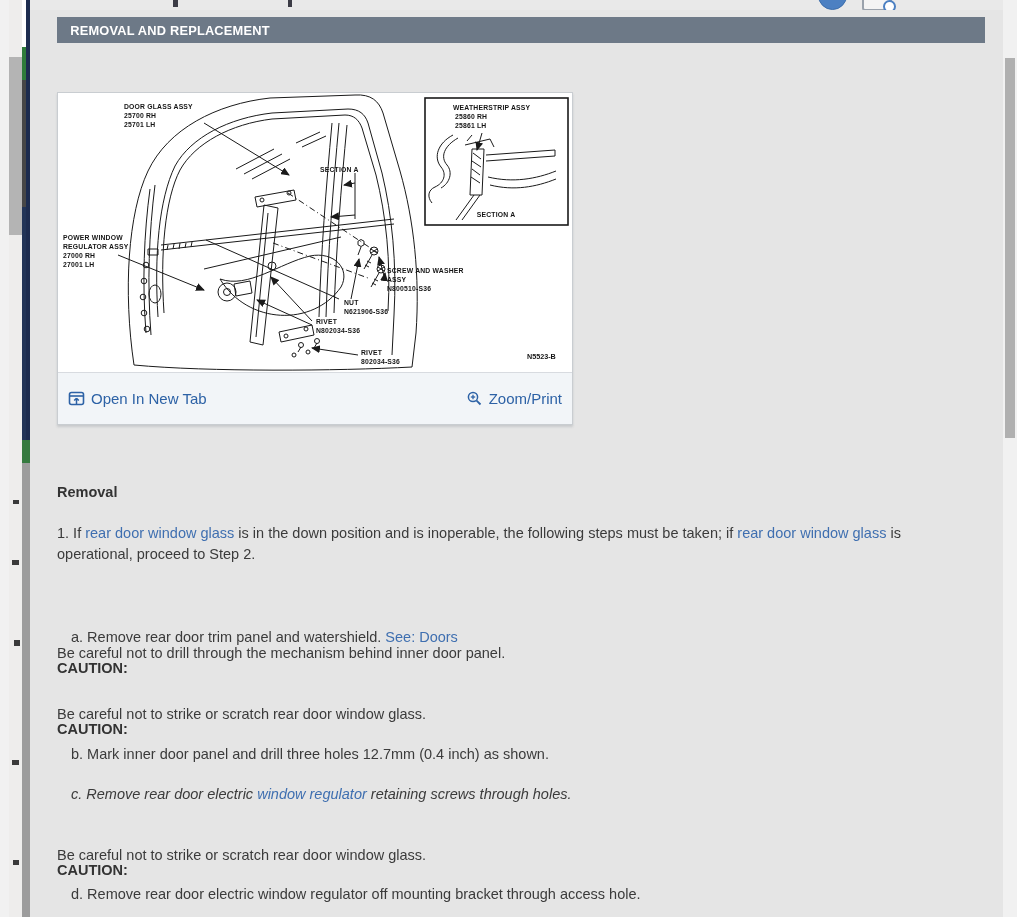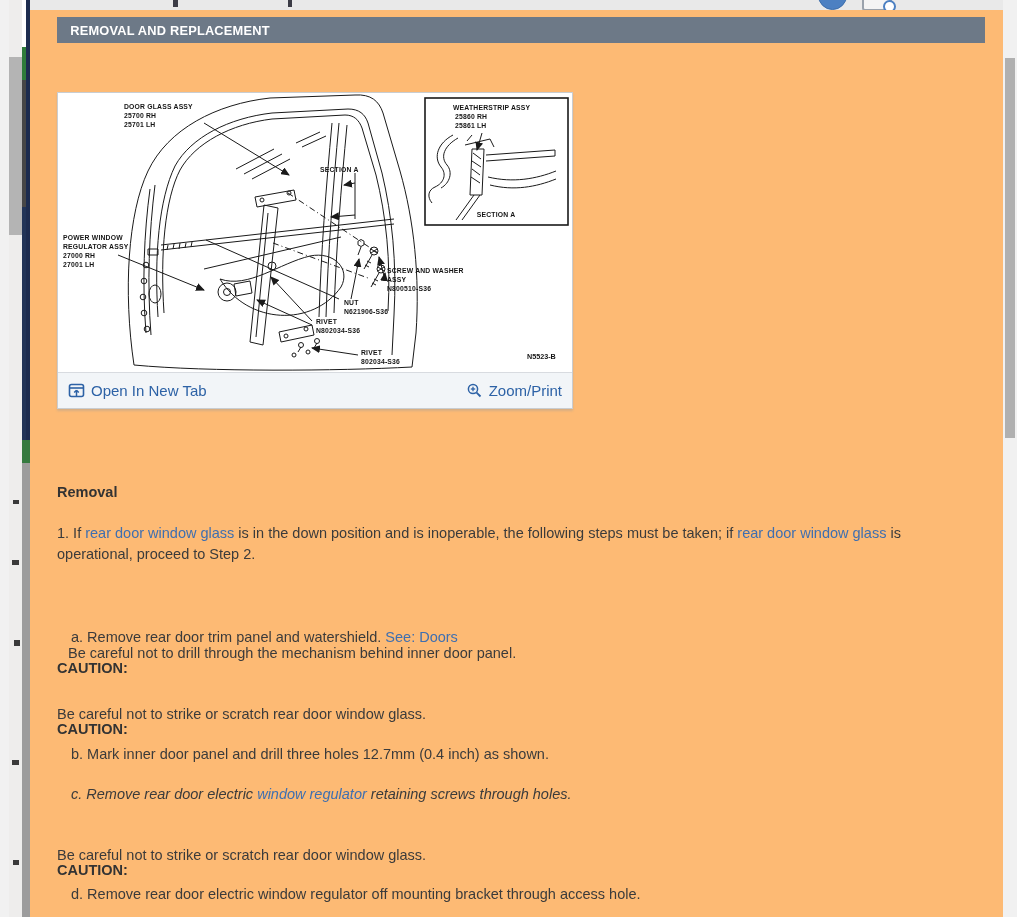--- a/index.html
+++ b/index.html
@@ -26,38 +26,38 @@
   .r-thumb{position:absolute;right:2px;top:58px;width:10px;height:380px;background:#b0b0b0;}
   
   .top-band{position:absolute;left:30px;top:0;width:973px;height:10px;background:#e9e9e9;border-bottom:1px solid #dddddd;}
   .band-frag{position:absolute;background:#3c3c46;}
   .band-circle{position:absolute;left:788px;top:-19px;width:27px;height:27px;border-radius:50%;
     background:#4c80c2;border:1px solid #3c6dab;}
   .band-printer{position:absolute;left:832px;top:-14px;width:26px;height:21px;
     border:2px solid #9aa2ac;border-radius:3px;background:#f4f4f4;}
   .band-printer .lens{position:absolute;right:-6px;bottom:-4px;width:9px;height:9px;border:2px solid #4c80c2;border-radius:50%;background:#fff;}
   
-  .content{position:absolute;left:30px;top:10px;width:973px;height:907px;background:#fdba74;}
+  .content{position:absolute;left:30px;top:10px;width:973px;height:907px;background:#e5e5e5;}
   .section-header{
     position:absolute;left:27px;top:7px;width:928px;height:26px;
     background:#6d7987;color:#ffffff;display:flex;align-items:center;
   }
   .section-header span{
     font-size:13.5px;font-weight:600;letter-spacing:.2px;padding-left:14px;
     transform:scaleX(.95);transform-origin:left center;white-space:nowrap;
   }
   
   .figure-widget{
     position:absolute;left:27px;top:82px;width:514px;background:#ffffff;
     border:1px solid #c9cdd1;box-shadow:0 2px 2px rgba(150,155,160,.35);
   }
   .figure-img{width:514px;height:279px;background:#fff;display:block;}
   .figure-footer{
     height:27px;background:#f2f5f8;border-top:1px solid #d8dbe0;
-    display:flex;align-items:center;justify-content:space-between;padding:4px 10px;
+    display:flex;align-items:center;justify-content:space-between;padding:12px 10px;
   }
   .fig-link{display:flex;align-items:center;gap:6px;color:#2d62a6;font-size:15px;text-decoration:none;cursor:pointer;}
   .fig-link svg{display:block;}
   
   .doc{position:absolute;left:0;top:0;width:973px;color:#3b3b3b;font-size:14.5px;line-height:21px;}
   .blk{position:absolute;left:27px;}
   .indent{left:41px;}
   .bold-h{font-weight:700;color:#333333;}
   .caution-h{font-weight:700;color:#333333;margin-top:36px;}
   a.link, .link{color:#3f6fb0;text-decoration:none;cursor:pointer;}
@@ -251,21 +251,21 @@
   </div>
 
   <div class="doc">
     <div class="blk bold-h" style="top:472px;">Removal</div>
 
     <div class="blk p-wide" style="top:513px;"><span> 1. If </span><a class="link">rear door window glass</a><span> is in the down position and is inoperable, the following steps must be taken; if </span><a class="link">rear door window glass</a><span> is operational, proceed to Step 2.</span></div>
 
     <div class="blk indent" style="top:573px;margin-top:44px;"><span>a. Remove rear door trim panel and watershield. </span><a class="link">See: Doors</a></div>
 
     <div class="blk caution-h" style="top:612px;">CAUTION:</div>
-    <div class="blk" style="top:633px;margin-left:11px;">Be careful not to drill through the mechanism behind inner door panel.</div>
+    <div class="blk" style="top:633px;">Be careful not to drill through the mechanism behind inner door panel.</div>
 
     <div class="blk caution-h" style="top:673px;">CAUTION:</div>
     <div class="blk" style="top:694px;">Be careful not to strike or scratch rear door window glass.</div>
 
     <div class="blk indent" style="top:734px;">b. Mark inner door panel and drill three holes 12.7mm (0.4 inch) as shown.</div>
 
     <div class="blk indent" style="top:774px;font-style:italic;"><span>c. Remove rear door electric </span><a class="link">window regulator</a><span> retaining screws through holes.</span></div>
 
     <div class="blk caution-h" style="top:814px;">CAUTION:</div>
     <div class="blk" style="top:835px;">Be careful not to strike or scratch rear door window glass.</div>

